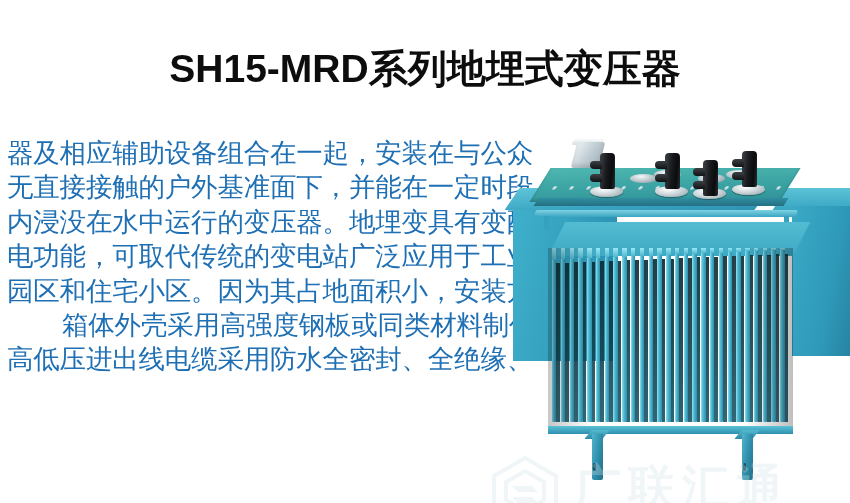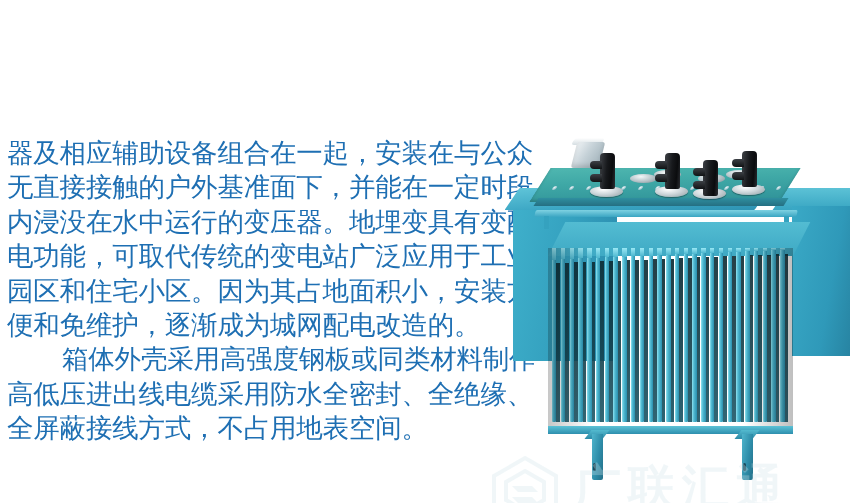--- a/index.html
+++ b/index.html
@@ -336,31 +336,30 @@
     letter-spacing: 7px;
     white-space: nowrap;
     text-shadow: 0 0 1px rgba(255,255,255,.5);
   }
 </style>
 </head>
 <body>
 
 <div id="page">
 
+  <div id="title">SH15-MRD系列地埋式变压器</div>
 
   <div id="body-copy">
     <div class="para-line">器及相应辅助设备组合在一起，安装在与公众</div>
     <div class="para-line">无直接接触的户外基准面下，并能在一定时段</div>
     <div class="para-line">内浸没在水中运行的变压器。地埋变具有变配</div>
     <div class="para-line">电功能，可取代传统的变电站广泛应用于工业</div>
     <div class="para-line">园区和住宅小区。因为其占地面积小，安装方</div>
-    <div class="para-line">便和免维护，逐渐成为城网配电改造的。</div>
     <div class="para-line indent">箱体外壳采用高强度钢板或同类材料制作</div>
     <div class="para-line">高低压进出线电缆采用防水全密封、全绝缘、</div>
-    <div class="para-line">全屏蔽接线方式，不占用地表空间。</div>
   </div>
 
   <div id="product-photo">
 
     <div class="tank-left-wall-top"></div>
     <div class="tank-left-wall"></div>
     <div class="tank-right-wall-top"></div>
     <div class="tank-right-wall"></div>
 
     <div class="tank-lid-top"></div>

